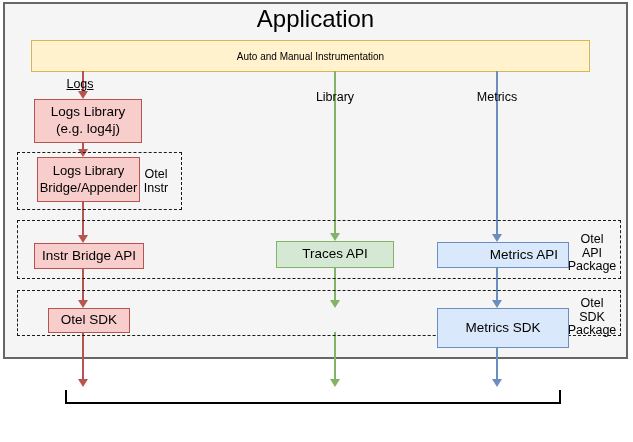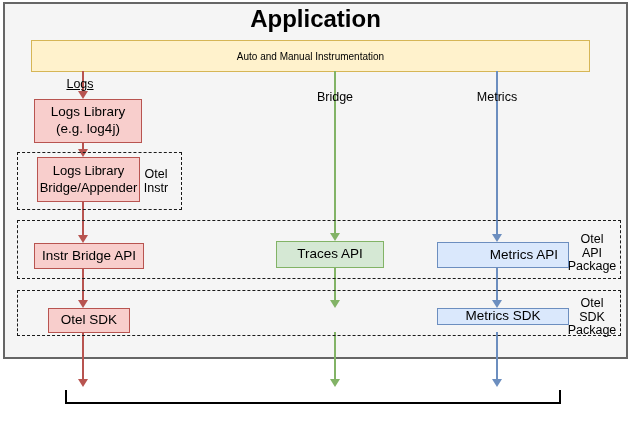--- a/index.html
+++ b/index.html
@@ -7,21 +7,21 @@
     position:relative;width:633px;height:442px;background:#ffffff;
     font-family:"Liberation Sans","DejaVu Sans",sans-serif;color:#000;
     overflow:hidden;
   }
   .abs{position:absolute;box-sizing:border-box;}
   .app-box{
     left:3px;top:2px;width:625px;height:357px;
     background:var(--app_fill,#f5f5f5);
     border:2px solid var(--app_stroke,#666666);
   }
-  .app-title{left:3px;top:5px;width:625px;text-align:center;font-size:24px;font-weight:bold;}
+  .app-title{left:3px;top:5px;width:625px;text-align:center;font-size:24px;}
   .instr-box{
     left:31px;top:40px;width:559px;height:32px;
     background:var(--instrumentation_fill,#fff2cc);
     border:1.5px solid var(--instrumentation_stroke,#d6b656);
     display:flex;align-items:center;justify-content:center;font-size:10px;
   }
   .stream-label{font-size:12.5px;text-align:center;width:56px;}
   .node{
     border-style:solid;border-width:1.5px;
     display:flex;align-items:center;justify-content:center;
@@ -77,21 +77,21 @@
   <div class="abs ah green" style="left:330px;top:379px;"></div>
 
   <div class="abs vline blue" style="left:496px;top:71px;height:164px;"></div>
   <div class="abs ah blue" style="left:492px;top:234px;"></div>
   <div class="abs vline blue" style="left:496px;top:268px;height:33px;"></div>
   <div class="abs ah blue" style="left:492px;top:300px;"></div>
   <div class="abs vline blue" style="left:496px;top:332px;height:48px;"></div>
   <div class="abs ah blue" style="left:492px;top:379px;"></div>
 
   <div class="abs stream-label" style="left:52px;top:77px;text-decoration:underline;">Logs</div>
-  <div class="abs stream-label" style="left:307px;top:90px;">Bridge</div>
+  <div class="abs stream-label" style="left:307px;top:90px;">Library</div>
   <div class="abs stream-label" style="left:469px;top:90px;">Metrics</div>
 
   <div class="abs group" style="left:17px;top:152px;width:165px;height:58px;"></div>
   <div class="abs group-label" style="left:131px;top:168px;width:50px;">Otel
 Instr</div>
 
   <div class="abs group" style="left:17px;top:220px;width:604px;height:59px;"></div>
   <div class="abs group-label" style="left:564px;top:233px;">Otel
 API
 Package</div>
@@ -99,20 +99,20 @@
   <div class="abs group" style="left:17px;top:290px;width:604px;height:46px;"></div>
   <div class="abs group-label" style="left:564px;top:297px;">Otel
 SDK
 Package</div>
 
   <div class="abs node pink" style="left:28px;top:99px;width:108px;height:44px;">Logs Library
 (e.g. log4j)</div>
   <div class="abs node pink" style="left:31px;top:157px;width:103px;height:45px;font-size:13px;">Logs Library
 Bridge/Appender</div>
   <div class="abs node pink" style="left:28px;top:243px;width:110px;height:26px;">Instr Bridge API</div>
-  <div class="abs node green" style="left:270px;top:241px;width:108px;height:27px;">Traces API</div>
+  <div class="abs node green" style="left:270px;top:241px;width:118px;height:27px;">Traces API</div>
   <div class="abs node blue" style="left:431px;top:242px;width:132px;height:26px;padding-left:42px;">Metrics API</div>
   <div class="abs node pink" style="left:42px;top:308px;width:82px;height:25px;">Otel SDK</div>
-  <div class="abs node blue" style="left:431px;top:308px;width:132px;height:17px;">Metrics SDK</div>
+  <div class="abs node blue" style="left:431px;top:308px;width:132px;height:40px;">Metrics SDK</div>
 
   <div class="abs bracket"></div>
 
 </div>
 
 </body></html>

